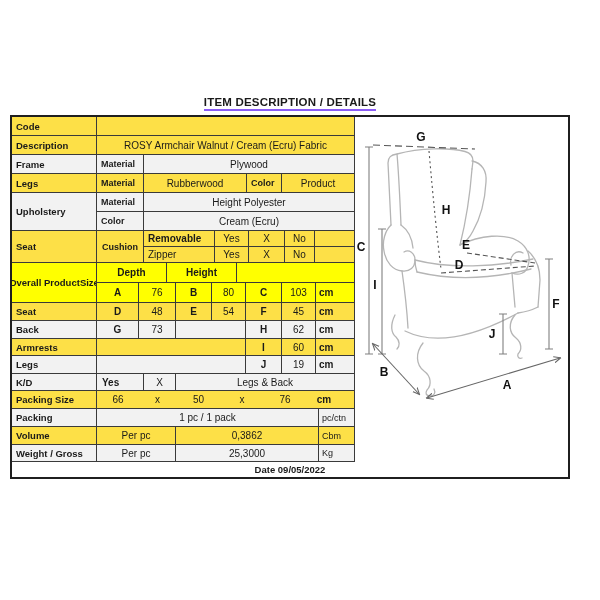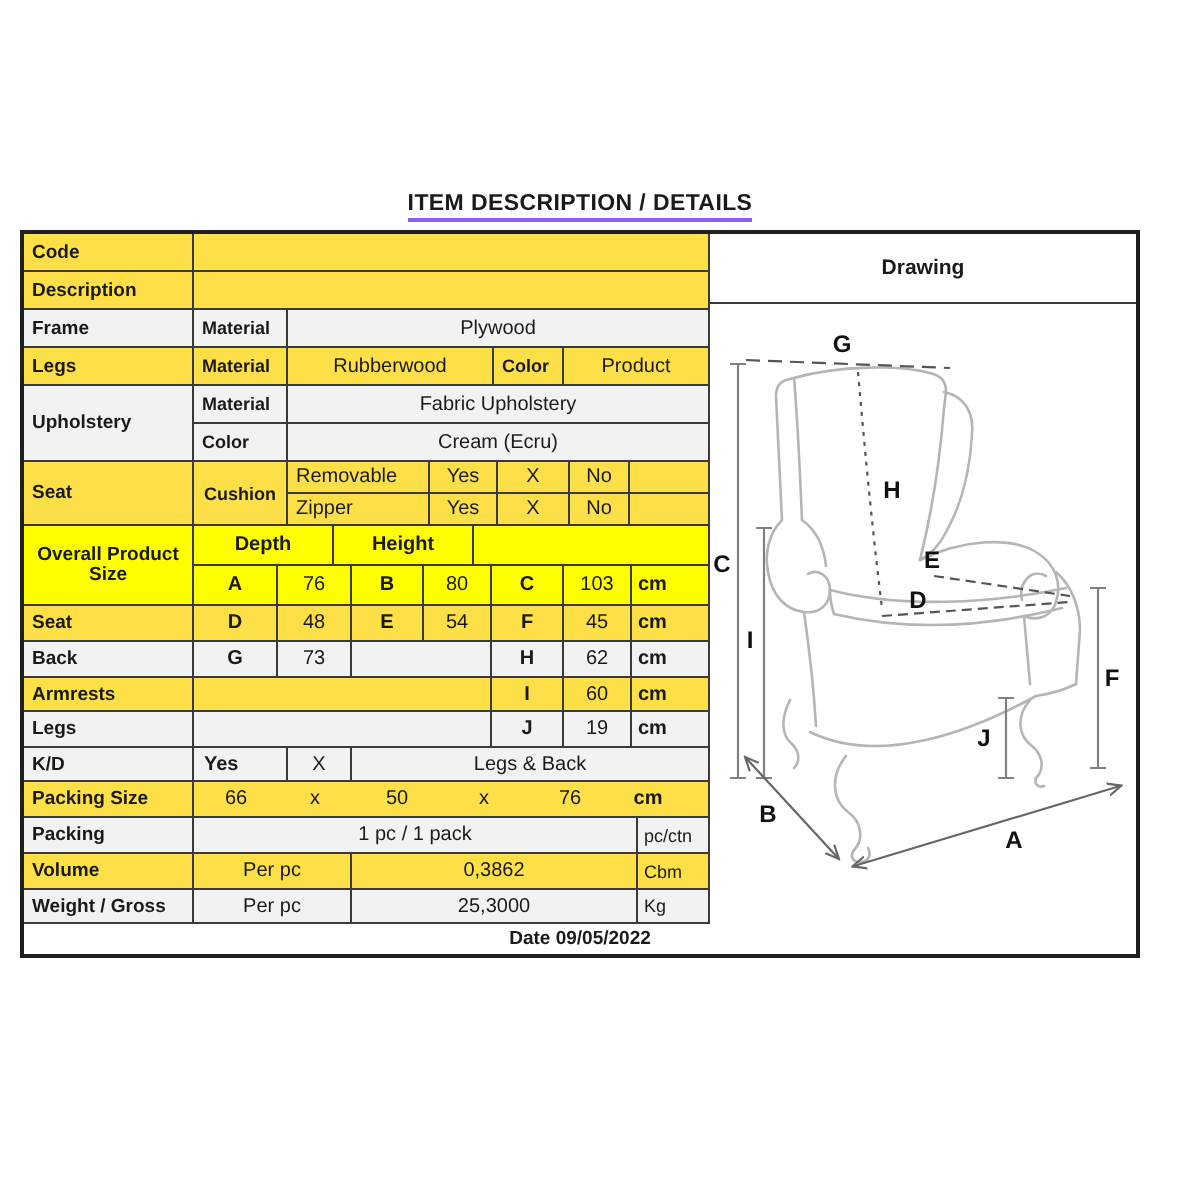--- a/index.html
+++ b/index.html
@@ -40,21 +40,21 @@
   .subr{display:flex;flex:1;border-bottom:1px solid #3a3a3a;box-sizing:border-box;}
   .subr:last-child{border-bottom:none;}
   
   .w85{width:85px;}.w47{width:47px;}.w103{width:103px;}.w35{width:35px;}
   .w71{width:71px;}.w34{width:34px;}.w36{width:36px;}.w30{width:30px;}
   .w79{width:79px;}.w70{width:70px;}
   .w42{width:42px;}.w37{width:37px;}.w149{width:149px;}
   .w32{width:32px;}.w222{width:222px;text-align:right;}.w143{width:143px;}.w45{width:45px;}.w44{width:44px;}
   .h19{height:19px;}.h38{height:38px;}.h32{height:32px;}
   .h40{height:40px;}.h18{height:18px;}.h17{height:17px;}
-  .size-label{flex-direction:column;line-height:10px;font-weight:bold;font-size:9.5px;text-align:left;}
+  .size-label{flex-direction:row;line-height:10px;font-weight:bold;font-size:9.5px;text-align:left;}
   .drawing-col{flex:1;display:flex;flex-direction:column;border-left:1px solid #3a3a3a;box-sizing:border-box;}
   .drawing-header{
     height:38px;border-bottom:1px solid #3a3a3a;box-sizing:border-box;
     display:flex;align-items:center;justify-content:center;font-weight:bold;font-size:10.5px;
   }
   .drawing-area{flex:1;position:relative;}
   .date-row{
     height:15px;display:flex;align-items:center;justify-content:center;
     font-weight:bold;font-size:9.5px;
   }
@@ -71,20 +71,21 @@
   <div class="main">
 
     <div class="details">
 
       <div class="r h19">
         <div class="c w85 lab">Code</div>
       </div>
 
       <div class="r h19">
         <div class="c w85 lab">Description</div>
+        <div class="c fill">ROSY Armchair Walnut / Cream (Ecru) Fabric</div>
       </div>
 
       <div class="r h19 gray">
         <div class="c w85 lab">Frame</div>
         <div class="c w47 lab2">Material</div>
         <div class="c fill">Plywood</div>
       </div>
 
       <div class="r h19">
         <div class="c w85 lab">Legs</div>
@@ -92,35 +93,35 @@
         <div class="c w103">Rubberwood</div>
         <div class="c w35 lab2">Color</div>
         <div class="c fill">Product</div>
       </div>
 
       <div class="r h38 gray">
         <div class="c w85 lab">Upholstery</div>
         <div class="subcol">
           <div class="subr">
             <div class="c w47 lab2">Material</div>
-            <div class="c fill">Fabric Upholstery</div>
+            <div class="c fill">Height Polyester</div>
           </div>
           <div class="subr">
             <div class="c w47 lab2">Color</div>
             <div class="c fill">Cream (Ecru)</div>
           </div>
         </div>
       </div>
 
       <div class="r h32">
         <div class="c w85 lab">Seat</div>
         <div class="c w47 bold sm">Cushion</div>
         <div class="subcol">
           <div class="subr">
-            <div class="c w71" style="justify-content:flex-start;padding-left:4px;">Removable</div>
+            <div class="c w71" style="justify-content:flex-start;padding-left:4px;font-weight:bold;">Removable</div>
             <div class="c w34">Yes</div>
             <div class="c w36">X</div>
             <div class="c w30">No</div>
             <div class="c fill"></div>
           </div>
           <div class="subr">
             <div class="c w71" style="justify-content:flex-start;padding-left:4px;">Zipper</div>
             <div class="c w34">Yes</div>
             <div class="c w36">X</div>
             <div class="c w30">No</div>
@@ -224,21 +225,20 @@
       <div class="r h17 gray">
         <div class="c w85 lab">Weight / Gross</div>
         <div class="c w79">Per pc</div>
         <div class="c w143">25,3000</div>
         <div class="c fill sm" style="justify-content:flex-start;padding-left:3px;">Kg</div>
       </div>
 
     </div>
 
     <div class="drawing-col">
-      <div class="drawing-header">Drawing</div>
       <div class="drawing-area">
         <svg width="213" height="307" viewBox="0 0 213 307">
           <defs>
             <marker id="arr" viewBox="0 0 10 10" refX="8" refY="5" markerWidth="7" markerHeight="7" orient="auto-start-reverse">
               <path d="M0,1 L9,5 L0,9" fill="none" stroke="#666" stroke-width="1.4"></path>
             </marker>
           </defs>
 
           <g stroke="#b5b5b5" stroke-width="1.3" fill="none" stroke-linecap="round" stroke-linejoin="round">
 

